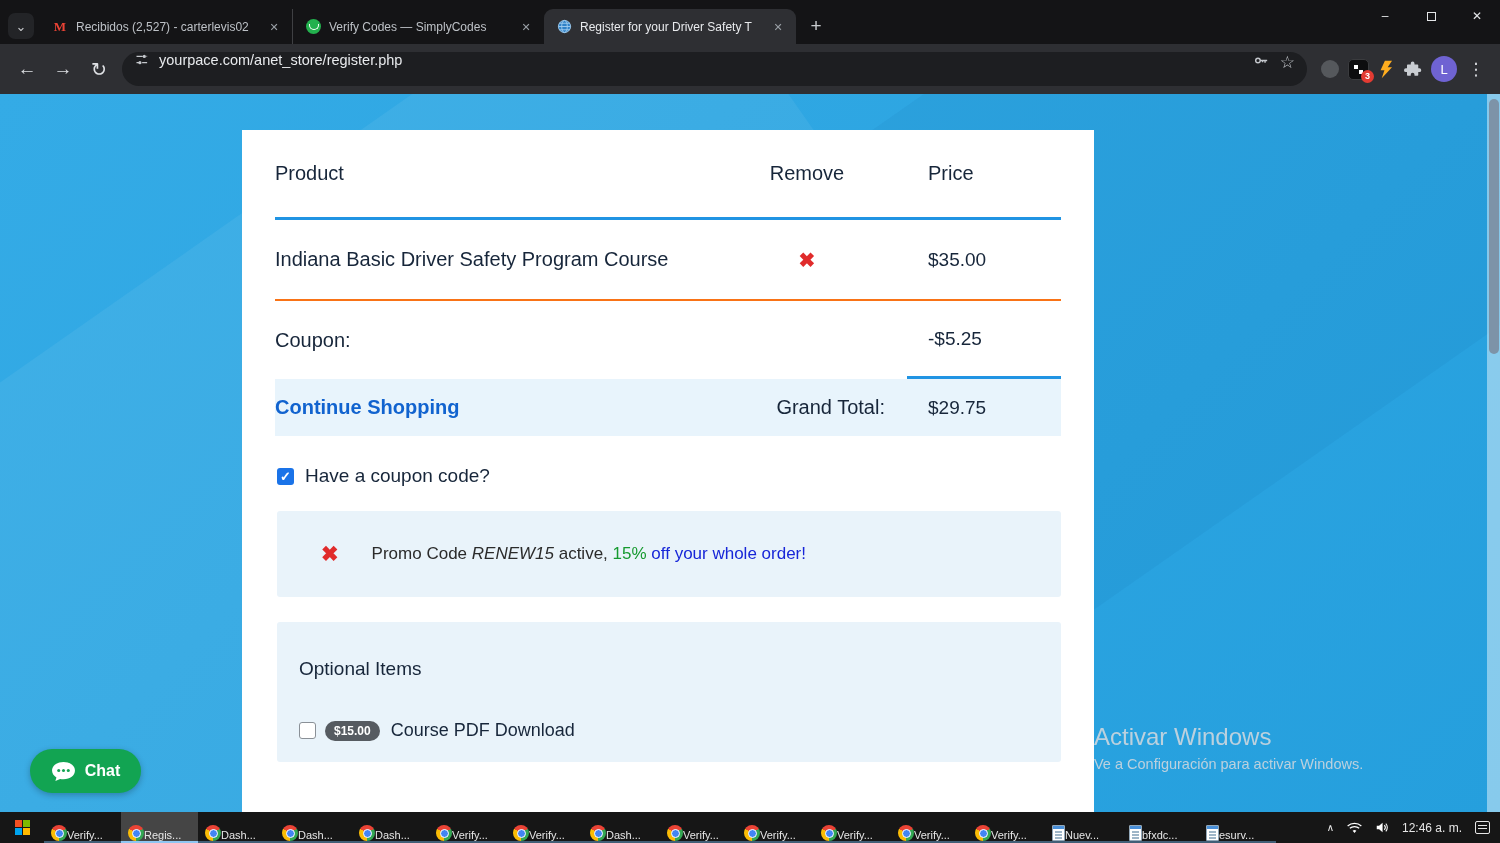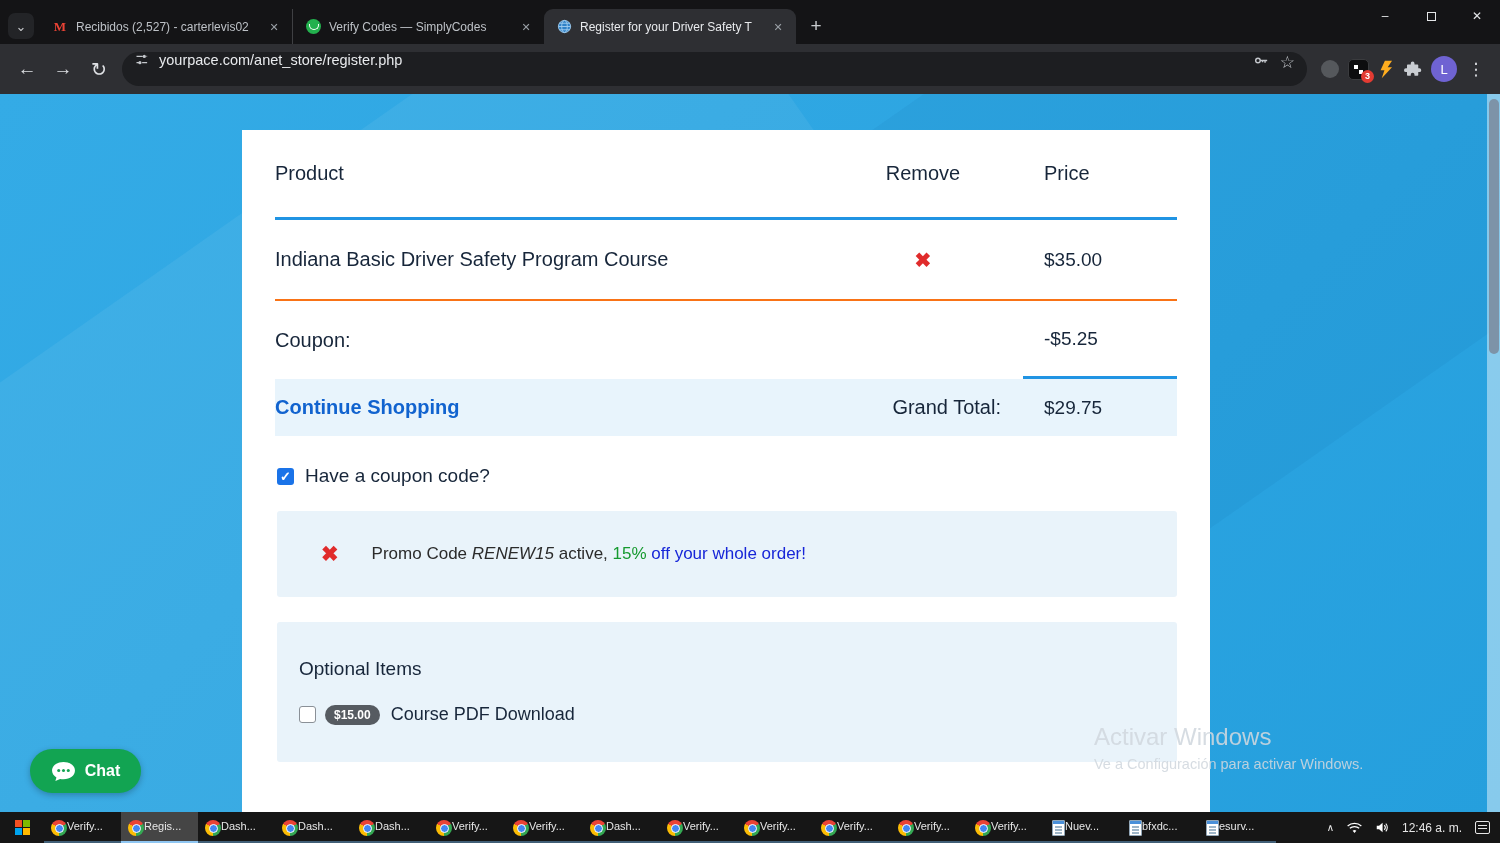--- a/index.html
+++ b/index.html
@@ -40,21 +40,21 @@
     font-size:9px;font-weight:bold;display:flex;align-items:center;justify-content:center;padding:0 2px;font-style:normal}
   .avatar{width:26px;height:26px;border-radius:50%;background:#6f63d2;color:#fff;font-size:13px;display:flex;align-items:center;justify-content:center;cursor:pointer}
   .menu-dots{color:#dfe1e5;font-size:17px;width:20px;text-align:center;cursor:pointer}
 
   
   .viewport{position:relative;flex:1;background:linear-gradient(135deg,#34abe6 0%,#259fdd 100%);overflow:hidden}
   .bg-shape{position:absolute}
   .s1{width:1300px;height:620px;background:rgba(255,255,255,0.06);transform:rotate(-35deg);left:-340px;top:140px}
   .s2{width:1200px;height:520px;background:rgba(8,70,130,0.06);transform:rotate(-35deg);right:-420px;top:-220px}
 
-  .card{position:absolute;left:242px;top:36px;width:968px;height:682px;background:#fff;color:#17263a}
+  .card{position:absolute;left:242px;top:36px;width:852px;height:682px;background:#fff;color:#17263a}
   .row{display:flex;align-items:center;margin:0 33px}
   .col-prod{flex:1}
   .col-rem{width:200px;text-align:center}
   .col-price{width:154px;padding-left:21px}
   .thead{height:90px;border-bottom:3px solid #2094e3;font-size:20px}
   .trow{height:81px;border-bottom:2px solid #f97316;font-size:20px}
   .trow .col-price{font-size:19px}
   .remove-x{color:#e02b2b;font-size:20px;font-weight:bold;cursor:pointer}
   .coupon-row{height:78px;font-size:20px}
   .coupon-row .clabel{flex:1;text-align:left;padding-right:22px}
@@ -72,42 +72,42 @@
 
   .promo-box{margin:24px 33px 0 35px;height:86px;background:#e9f3fa;border-radius:3px;display:flex;align-items:center;padding-left:44px;gap:33px}
   .promo-x{color:#e02b2b;font-size:21px;font-weight:bold;cursor:pointer}
   .promo-text{font-size:17px;color:#2b2b2b}
   .promo-text .code{font-style:italic}
   .promo-text .pct{color:#169a2f}
   .promo-text .rest{color:#1726d8}
 
   .optional-box{margin:25px 33px 0 35px;height:140px;background:#e9f3fa;border-radius:3px;padding:36px 22px 0 22px}
   .opt-title{font-size:19px;color:#17263a}
-  .opt-row{display:flex;align-items:center;gap:9px;margin-top:24px}
+  .opt-row{display:flex;align-items:center;gap:9px;margin-top:40px}
   .price-badge{background:#565b61;color:#fff;font-size:12px;font-weight:bold;padding:3px 9px;border-radius:10px}
   .opt-label{font-size:18px;margin-left:2px}
 
   .watermark{position:absolute;left:1094px;top:629px;color:rgba(208,215,222,0.88);pointer-events:none}
   .wm1{font-size:24px}
   .wm2{font-size:14.5px;margin-top:5px}
 
   .chat-btn{position:absolute;left:30px;top:655px;width:111px;height:44px;border-radius:22px;background:#12a452;
     display:flex;align-items:center;justify-content:center;gap:9px;color:#fff;font-size:16px;font-weight:bold;cursor:pointer;box-shadow:0 2px 6px rgba(0,0,0,0.25)}
 
   .scrollbar{position:absolute;right:0;top:0;width:13px;height:100%;background:rgba(255,255,255,0.45)}
   .thumb{position:absolute;left:1.5px;top:5px;width:10px;height:255px;border-radius:5px;background:#7d93a8;cursor:pointer}
 
   
   .taskbar{height:31px;background:#161616;display:flex;align-items:stretch;flex:none;color:#e6e6e6}
   .start{width:44px;display:flex;align-items:center;justify-content:center;cursor:pointer}
   .win-logo{display:grid;grid-template-columns:7px 7px;grid-template-rows:7px 7px;gap:1px}
   .win-logo i{display:block}
   .win-logo i:nth-child(1){background:#f25022}.win-logo i:nth-child(2){background:#7fba00}
   .win-logo i:nth-child(3){background:#00a4ef}.win-logo i:nth-child(4){background:#ffb900}
-  .tb-item{width:77px;display:flex;align-items:flex-start;gap:0;padding:8px 7px;cursor:pointer;border-bottom:2px solid rgba(118,185,237,0.45)}
+  .tb-item{width:77px;display:flex;align-items:flex-end;gap:0;padding:0 7px;cursor:pointer;border-bottom:2px solid rgba(118,185,237,0.45)}
   .tb-item.active{background:#454545;border-bottom-color:#8fc6f2}
   .tb-label{font-size:11px;white-space:nowrap;overflow:hidden}
   .chrome-ico{width:16px;height:16px;border-radius:50%;position:relative;flex:none;
     background:conic-gradient(from -60deg,#ea4335 0 120deg,#34a853 120deg 240deg,#fbbc05 240deg 360deg)}
   .chrome-ico::after{content:"";position:absolute;inset:3.5px;background:#4285f4;border:1.8px solid #fff;border-radius:50%}
   .np-ico{width:13px;height:16px;background:#fff;border:1px solid #92a7b8;border-radius:1px;position:relative;flex:none}
   .np-ico::after{content:"";position:absolute;left:0;right:0;top:0;height:2.5px;background:#4a90d9}
   .np-ico::before{content:"";position:absolute;left:2px;right:2px;top:5px;height:1.5px;background:#9fb6c8;box-shadow:0 3px 0 #9fb6c8,0 6px 0 #9fb6c8}
   .tray{margin-left:auto;display:flex;align-items:center;gap:13px;padding-right:10px}
   .tray-chev{font-size:10px;color:#eee;cursor:pointer}

